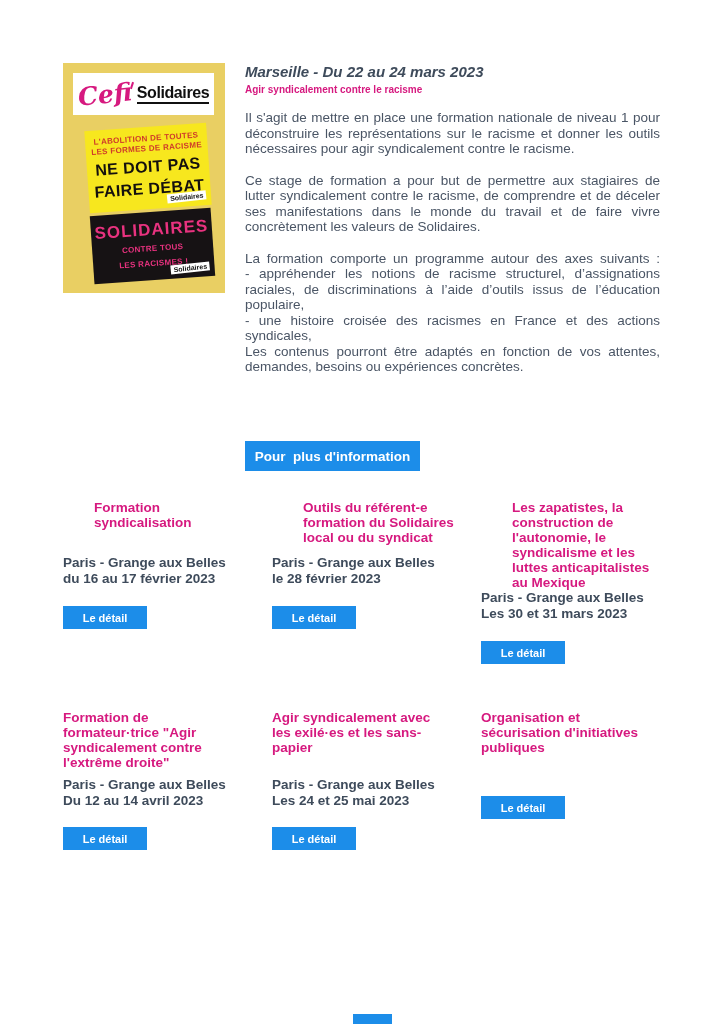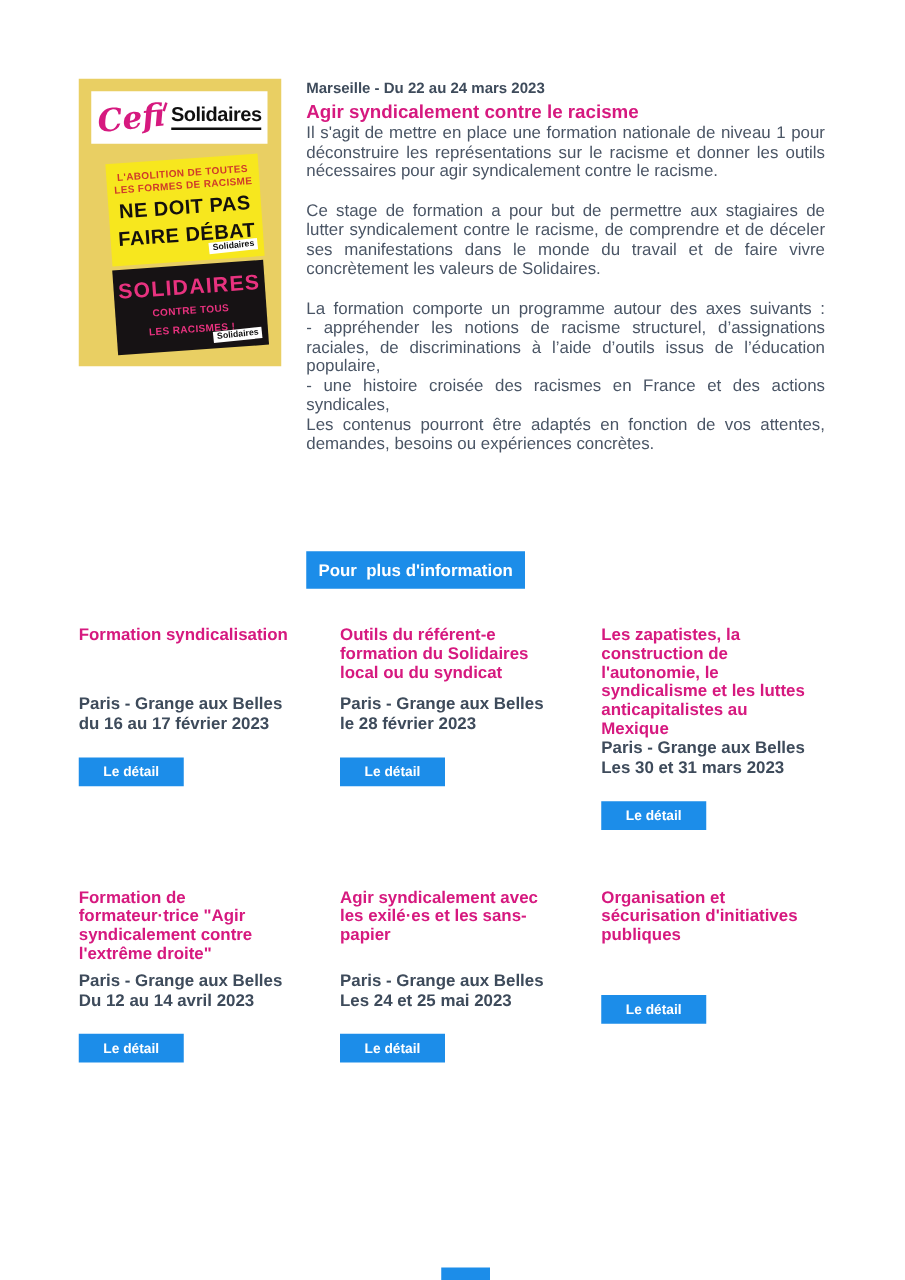--- a/index.html
+++ b/index.html
@@ -15,36 +15,36 @@
   .sign-yellow{position:absolute;left:24px;top:64px;width:122px;height:82px;background:#f7e71e;transform:rotate(-4deg);text-align:center;box-sizing:border-box;padding-top:7px;}
   .sy-small{color:#cf3b2a;font-size:8px;font-weight:bold;line-height:10px;letter-spacing:0.3px;}
   .sy-big{color:#14100e;font-size:16px;font-weight:900;line-height:18px;margin-top:4px;letter-spacing:0.4px;}
   .badge{position:absolute;right:5px;bottom:5px;background:#ffffff;color:#111;font-size:7px;font-weight:bold;padding:1px 3px;transform:rotate(-2deg);}
   .sign-black{position:absolute;left:29px;top:149px;width:121px;height:68px;background:#161214;transform:rotate(-4deg);text-align:center;box-sizing:border-box;padding-top:9px;}
   .sb-big{color:#e8327f;font-size:17px;font-weight:900;letter-spacing:1px;line-height:18px;}
   .sb-small{color:#e8327f;font-size:8px;font-weight:bold;margin-top:5px;line-height:10px;letter-spacing:0.3px;}
 
   
   .content{position:absolute;left:245px;top:63px;width:415px;color:#4a5565;}
-  .date-line{font-size:12px;font-weight:bold;color:#3e4b5b;margin-bottom:4px;}
-  .article-title{font-size:15px;font-weight:bold;color:#d6197f;}
+  .date-line{font-size:15px;font-weight:bold;color:#3e4b5b;margin-bottom:4px;font-style:italic;}
+  .article-title{font-size:10px;font-weight:bold;color:#d6197f;margin-bottom:15px;}
   .para{font-size:13.5px;line-height:15.5px;text-align:justify;margin-bottom:16px;}
   .pline{font-size:13.5px;line-height:15.5px;text-align:justify;}
   .pline.justify-last{text-align-last:justify;}
 
   
   .btn-blue{background:#1c8de9;color:#ffffff;font-weight:bold;display:flex;align-items:center;justify-content:center;cursor:pointer;}
   .cta{position:absolute;left:245px;top:441px;width:175px;height:30px;font-size:13.5px;white-space:pre;}
 
   
   .card{position:absolute;width:190px;}
   .c1{left:63px;}  .c2{left:272px;} .c3{left:481px;width:180px;}
   .r1{top:500px;}  .r2{top:710px;}
   .card-title{color:#d6197f;font-size:13.5px;font-weight:bold;line-height:15px;max-width:170px;}
-  .r1 .card-title{min-height:55px;}
+  .r1 .card-title{min-height:55px;margin-left:31px;}
   .r2 .card-title{min-height:67px;}
   .card-loc{color:#3e4b5b;font-size:13.5px;font-weight:bold;line-height:15.5px;white-space:pre-line;min-height:31px;}
   .detail-btn{width:84px;height:23px;font-size:11px;}
   .r1 .detail-btn{margin-top:20px;}
   .r2 .detail-btn{margin-top:19px;}
 
   
   .bottom-fragment{position:absolute;left:353px;top:1014px;width:39px;height:10px;background:#1c8de9;}
 </style>
 </head>

